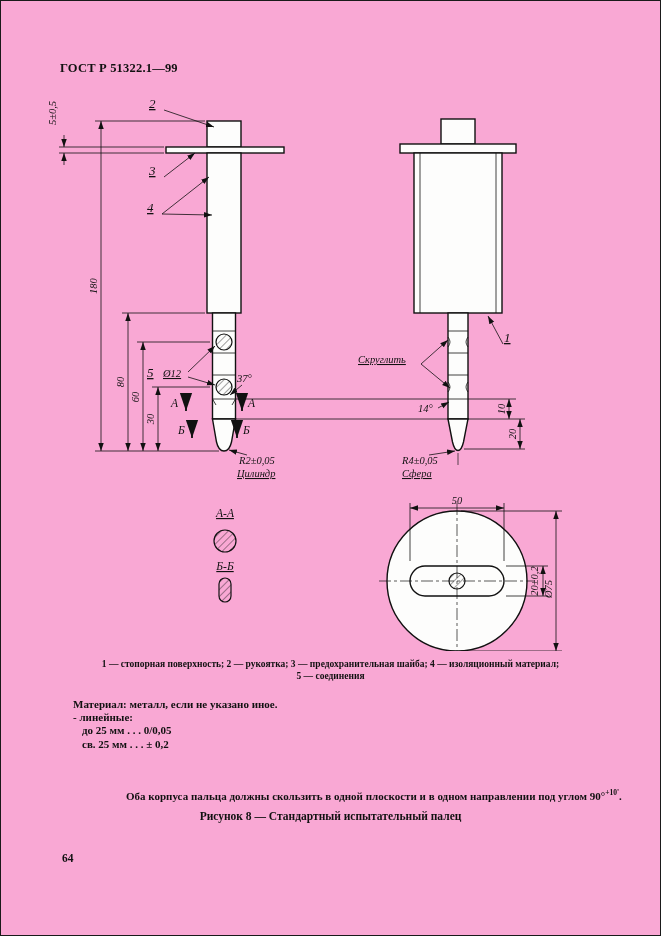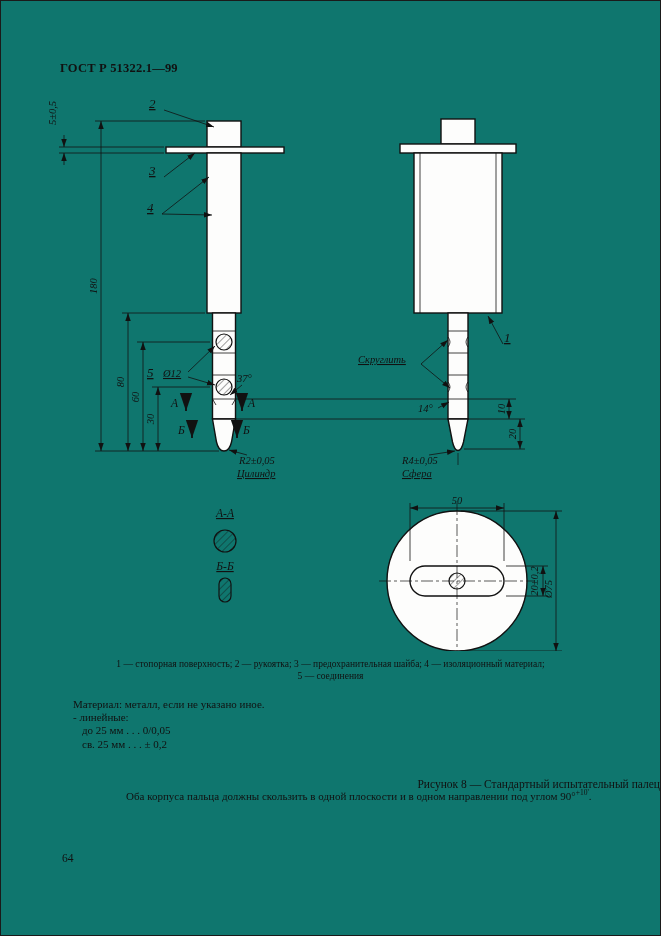--- a/index.html
+++ b/index.html
@@ -1,38 +1,38 @@
 <!DOCTYPE html>
 <html><head>
 <meta charset="utf-8">
 <style>
   * { margin:0; padding:0; box-sizing:border-box; }
   body { background:#e9e9e9; font-family:"Liberation Serif", serif; }
-  .page { position:relative; width:661px; height:936px; margin:0 auto; background:#0f766e; border:1px solid #1a1a1a; overflow:hidden; color:#111; }
-  .abs { position:absolute; }
+  .page { position:relative; width:661px; height:936px; margin:0 auto; background:#f9a8d4; border:1px solid #1a1a1a; overflow:hidden; color:#111; }
+  .abs { position:absolute;font-weight:bold; }
   .header { left:59px; top:60px; font-size:12.5px; font-weight:bold; letter-spacing:.2px; }
   svg.drawing { position:absolute; left:0; top:0; }
   svg text { font-family:"Liberation Serif", serif; font-style:italic; font-size:11.5px; fill:#111; }
   svg text.co { font-size:13px; }
   svg text.sm { font-size:10.5px; }
   .u { text-decoration:underline; }
   .ol  { fill:#fdfdfc; stroke:#111; stroke-width:1.4; }
   .ol2 { fill:none;    stroke:#111; stroke-width:1.4; }
   .tl  { stroke:#111; stroke-width:.8; fill:none; }
   .dim { stroke:#111; stroke-width:.8; fill:none; marker-start:url(#ar); marker-end:url(#ar); }
   .lead{ stroke:#111; stroke-width:.8; fill:none; marker-end:url(#ar); }
   .sec { stroke:#111; stroke-width:1.8; fill:none; marker-end:url(#ar); }
   .cl  { stroke:#111; stroke-width:.7; fill:none; stroke-dasharray:12 3 3 3; }
   .hatched { fill:url(#hatch); stroke:#111; stroke-width:1.2; }
   .legend { top:657px; left:0; width:100%; text-align:center; font-size:9.5px; line-height:12px; }
   .bodytext { left:72px; top:697px; font-size:11px; line-height:13.2px; }
   .bodytext .ind { padding-left:9px; }
   .note { left:100px; top:787px; width:525px; font-size:11px;margin-left:25px; }
   .note sup { font-size:7.5px; }
-  .caption { top:777px; left:0; width:100%; text-align:right; font-size:11.5px; }
+  .caption { top:809px; left:0; width:100%; text-align:center; font-size:11.5px; }
   .pagenum { left:61px; top:851px; font-size:11.5px; }
 </style>
 </head>
 <body>
 
 <div class="page">
 
   <div class="abs header">ГОСТ Р 51322.1—99</div>
 
   <svg class="drawing" width="661" height="650" viewBox="0 0 661 650">

